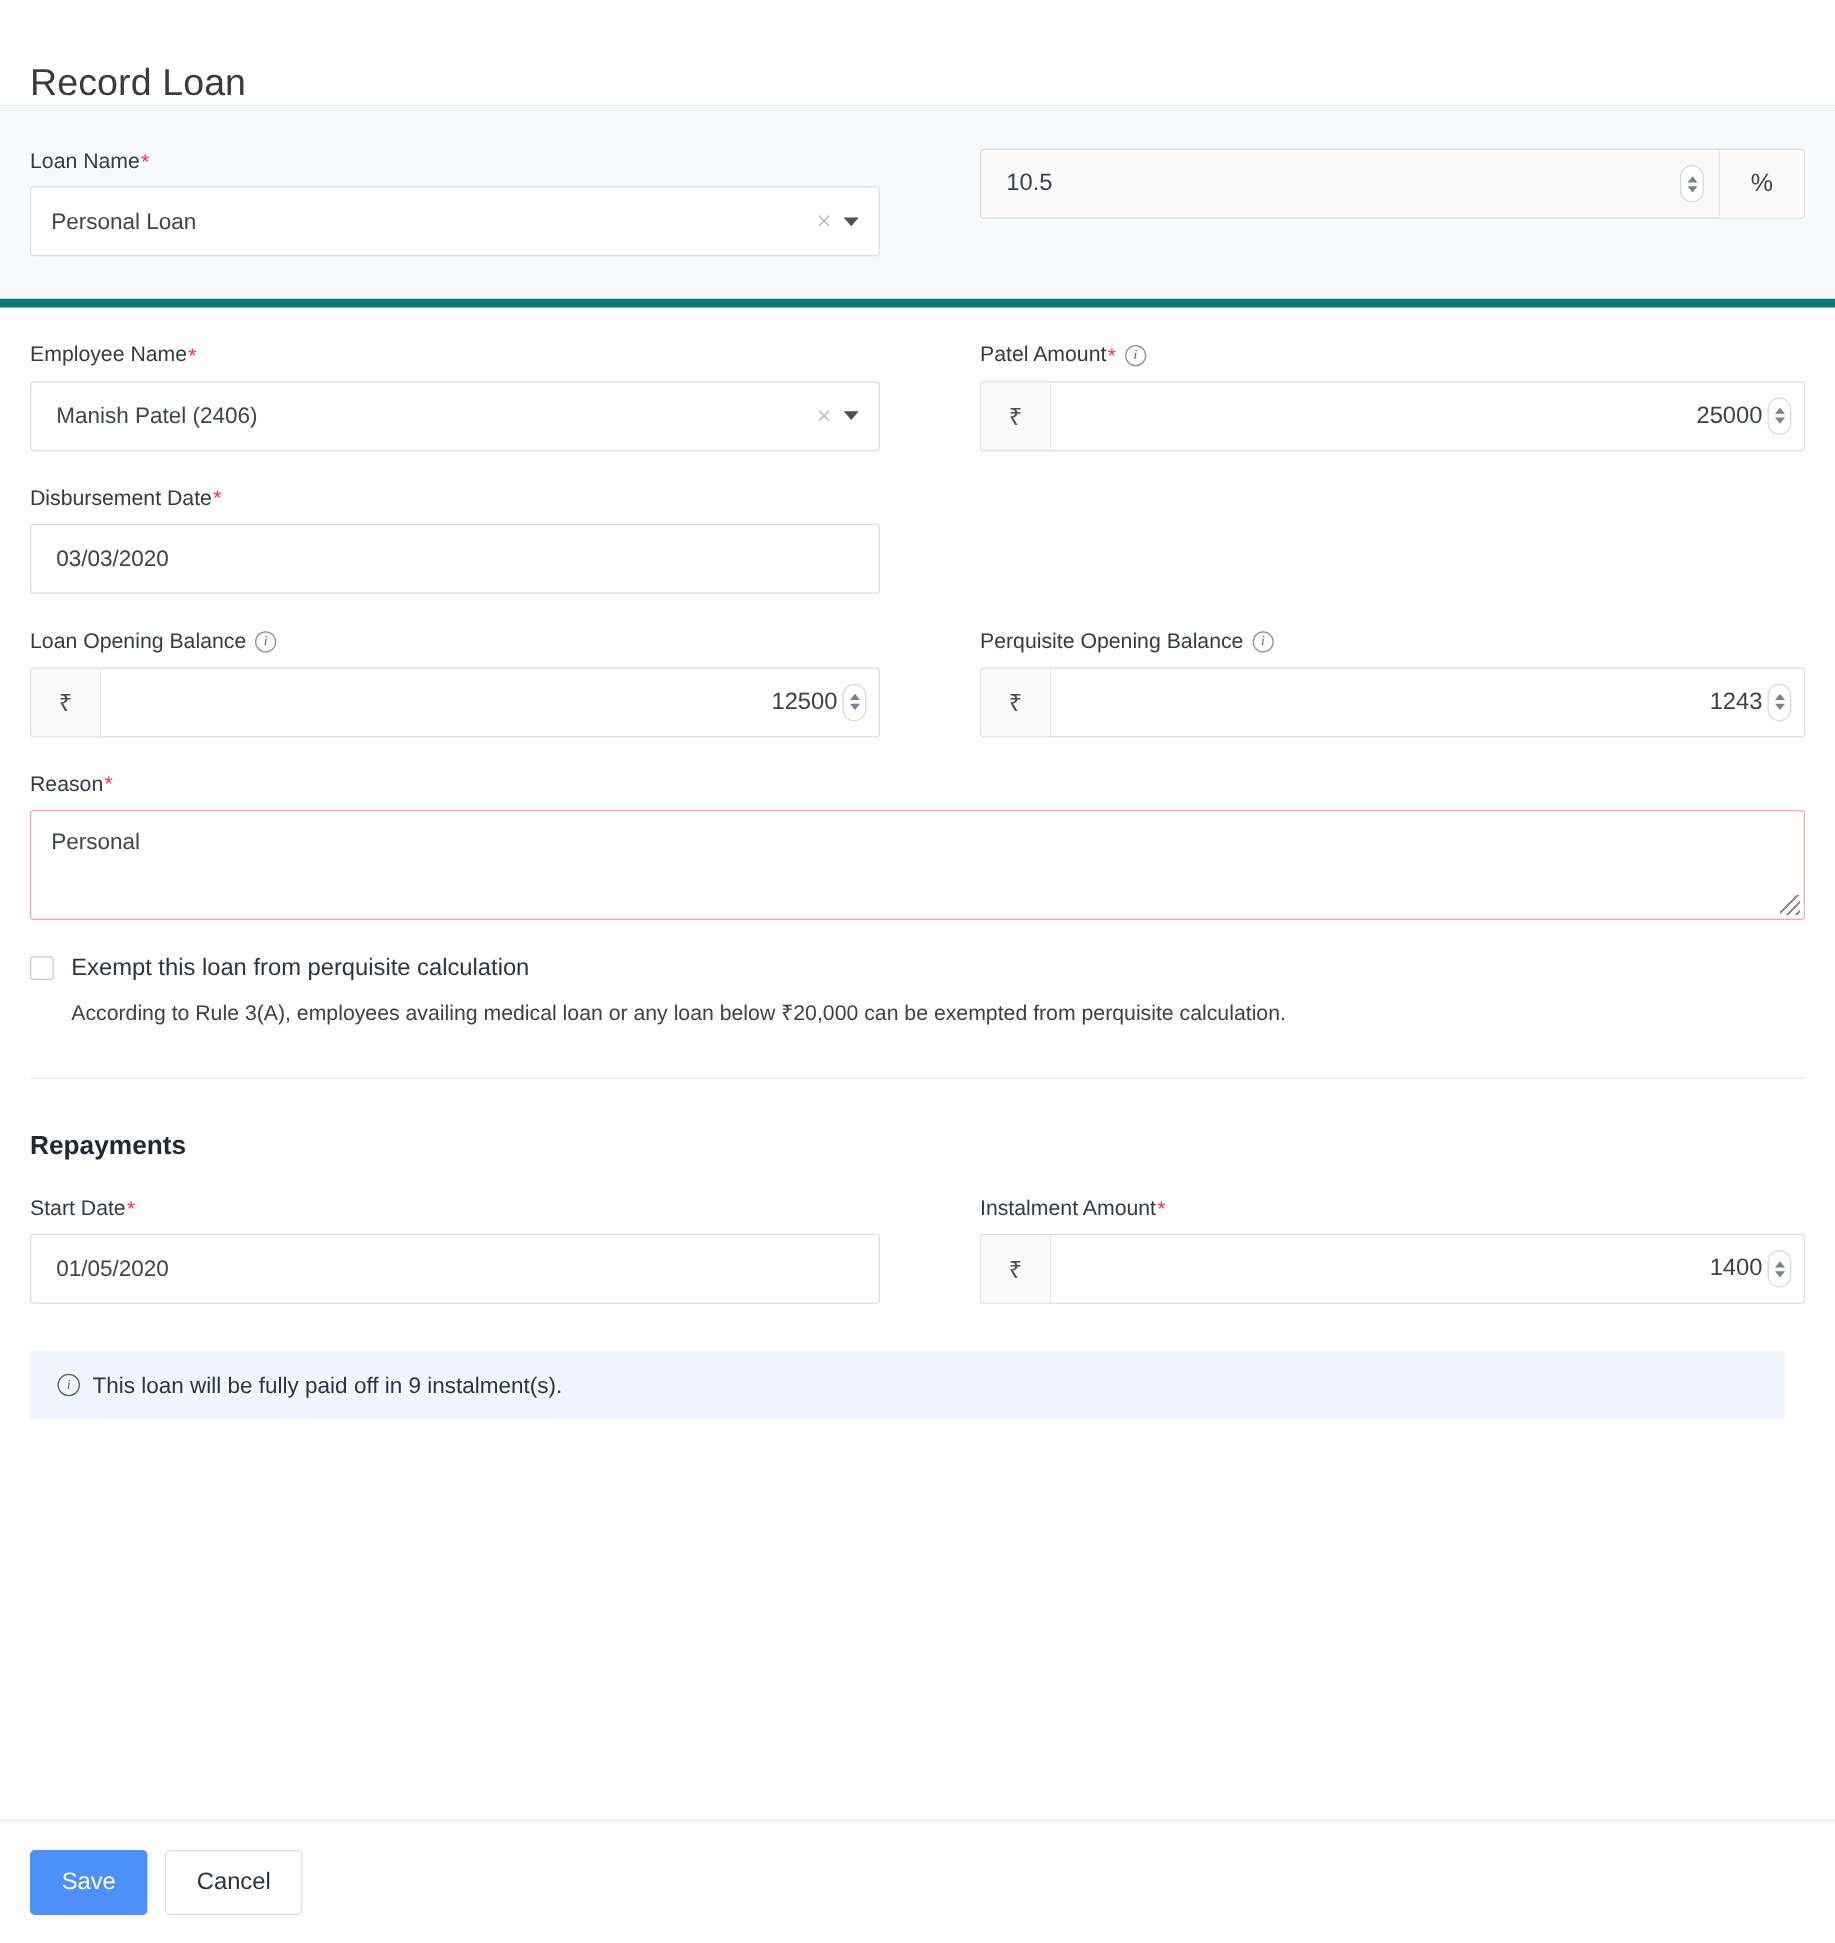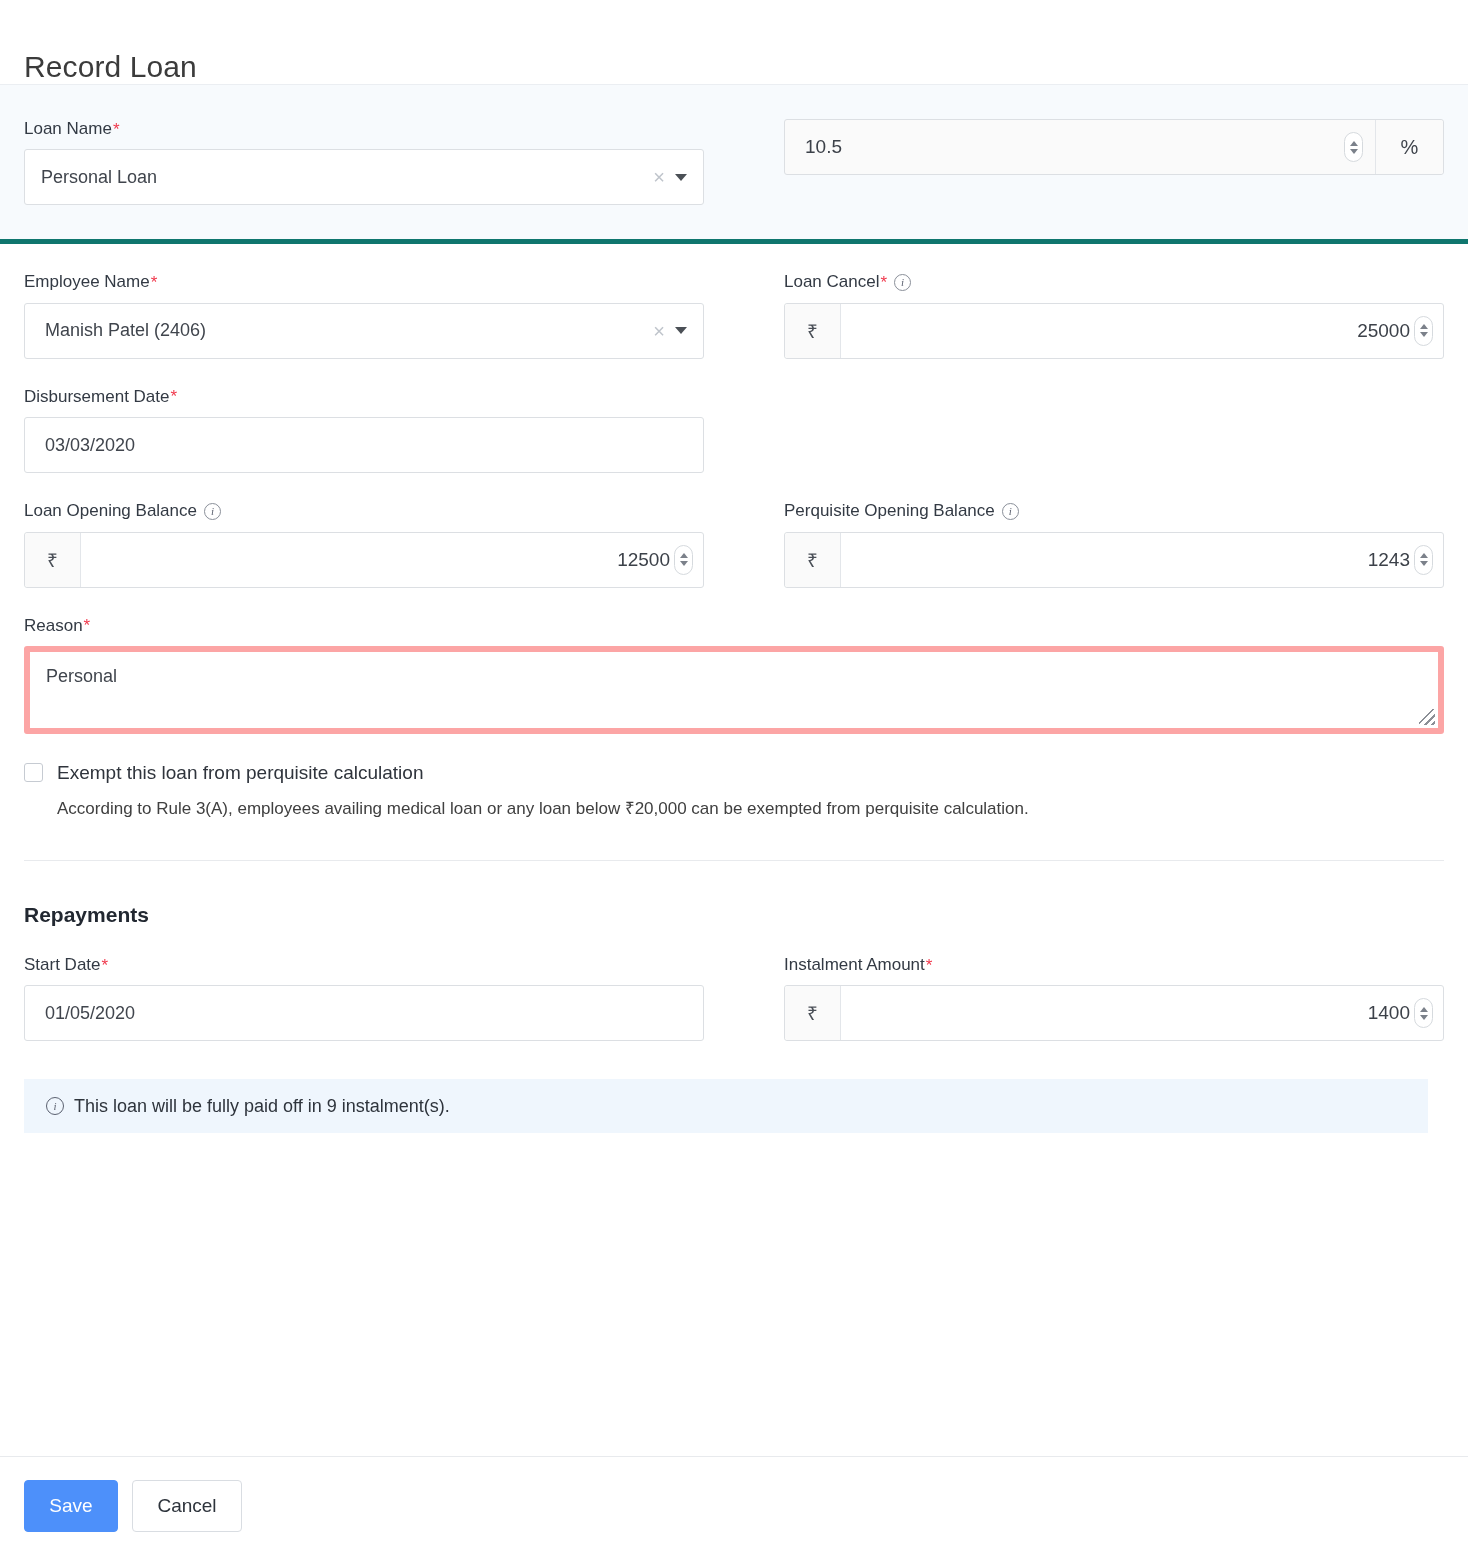--- a/index.html
+++ b/index.html
@@ -28,21 +28,21 @@
   .page-title {
     font-size: 30px;
     font-weight: 400;
     color: #3b3b3b;
     letter-spacing: .1px;
   }
 
   
   .top-band {
     background: #f7fafd;
-    border-bottom: 5px solid #0f766e;
+    border-bottom: 7px solid #0f766e;
     padding: 34px 24px 34px 24px;
     display: flex;
   }
 
   .col-left  { width: 760px; padding-right: 80px; }
   .col-right { flex: 1; }
 
   
   .body-area { padding: 0 24px; background: #fff; }
 
@@ -192,21 +192,21 @@
     border-left: 4px solid transparent;
     border-right: 4px solid transparent;
   }
   .spinner .up   { border-bottom: 5px solid #7b818a; }
   .spinner .down { border-top: 5px solid #7b818a; }
   .spinner.plain { border: 1px solid #d6dade; margin-right: 10px; }
 
   
   .ta-wrap {
     position: relative;
-    border: 6px solid #fca5a5;
+    border: 1px solid #fca5a5;
     border-radius: 3px;
     height: 88px;
     width: 100%;
     background: #fff;
   }
   .ta-wrap .ta-text {
     padding: 14px 16px;
     font-size: 18px;
     color: #40454d;
   }
@@ -358,21 +358,21 @@
       </div>
       <div class="ctrl">
         <div class="txt small-pad">Manish Patel (2406)</div>
         <div class="sel-clear">×</div>
         <div class="sel-caret"></div>
       </div>
     </div>
 
     <div class="col-right">
       <div class="field-label">
-        <span>Loan Cancel</span>
+        <span>Patel Amount</span>
           <span class="req-star">*</span>
         <span class="info-ico">i</span>
       </div>
       <div class="ctrl">
         <div class="prefix">₹</div>
         <div class="num-val">25000</div>
         <div class="spinner plain">
           <span class="ar up"></span>
           <span class="ar down"></span>
         </div>

